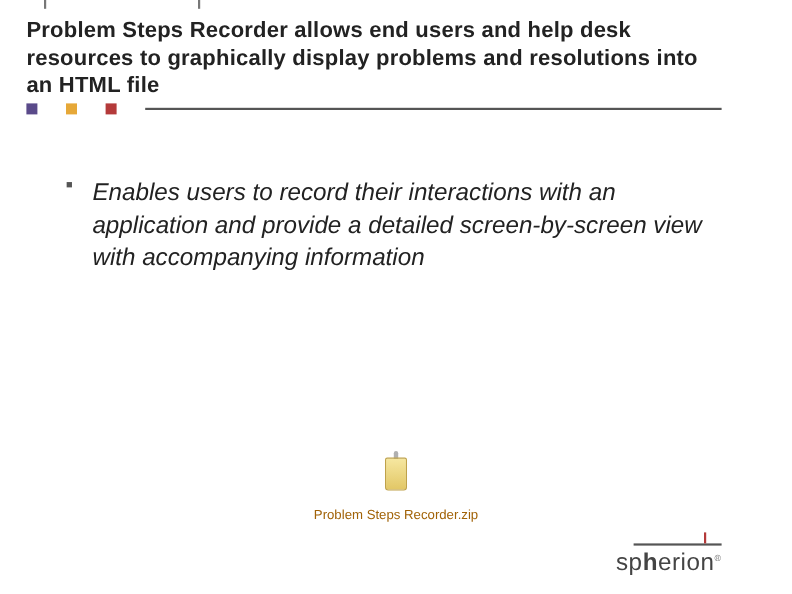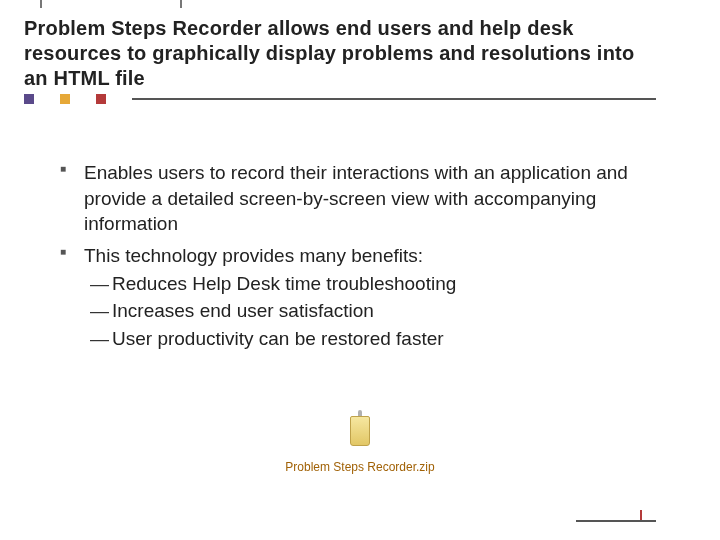--- a/index.html
+++ b/index.html
@@ -18,21 +18,21 @@
 
   
   .accent-row { position: absolute; left: 24px; top: 94px; right: 20px; display: flex; align-items: center; }
   .sq { width: 10px; height: 10px; margin-right: 26px; }
   .sq.purple { background: #5a4a8a; }
   .sq.orange { background: #e6a838; }
   .sq.red    { background: #b43a3a; }
   .hr { flex: 1; height: 2px; background: #555; }
 
   
-  .content { position: absolute; left: 56px; top: 160px; right: 36px; font-size: 19px; line-height: 1.35; }
+  .content { position: absolute; left: 56px; top: 160px; right: 36px; font-size: 22px; line-height: 1.35; font-style: italic; }
   ul.bullets { list-style: none; }
   ul.bullets > li { position: relative; padding-left: 28px; margin-bottom: 6px; }
   ul.bullets > li::before { content: "■"; position: absolute; left: 4px; top: 2px; font-size: 10px; color: #555; }
   ul.dashes { list-style: none; margin-top: 2px; }
   ul.dashes > li { position: relative; padding-left: 28px; margin-bottom: 2px; }
   ul.dashes > li::before { content: "—"; position: absolute; left: 6px; top: 0; color: #333; }
 
   
   .attachment { position: absolute; left: 260px; top: 410px; width: 200px; text-align: center; }
   .zip-icon { display: inline-block; width: 28px; height: 40px; position: relative; }
@@ -67,38 +67,33 @@
     <span class="sq orange"></span>
     <span class="sq red"></span>
     <span class="hr"></span>
   </div>
 
   <div class="content">
     <ul class="bullets">
       <li>
         <span>Enables users to record their interactions with an application and provide a detailed screen-by-screen view with accompanying information</span>
       </li>
-      <li>
-        <span>This technology provides many benefits:</span>
-        <ul class="dashes">
-          <li><span>Reduces Help Desk time troubleshooting</span></li>
-          <li><span>Increases end user satisfaction</span></li>
-          <li><span>User productivity can be restored faster</span></li>
-        </ul>
-      </li>
     </ul>
   </div>
 
   <div class="attachment">
     <span class="zip-icon">
       <span class="zip-pull"></span>
       <span class="zip-body"></span>
     </span>
     <div class="attachment-label">Problem Steps Recorder.zip</div>
   </div>
 
   <div class="logo-area">
     <div class="logo-rule">
       <span class="logo-tick"></span>
     </div>
+    <span class="logo-word">
+      <span>sp</span><b>h</b><span>erion</span><span class="logo-sup">®</span>
+    </span>
   </div>
 
 </div>
 
 </body></html>

